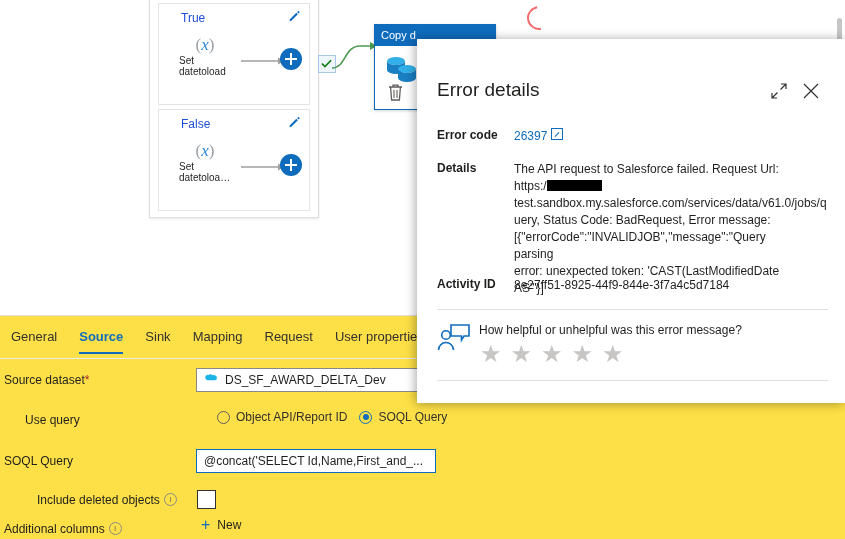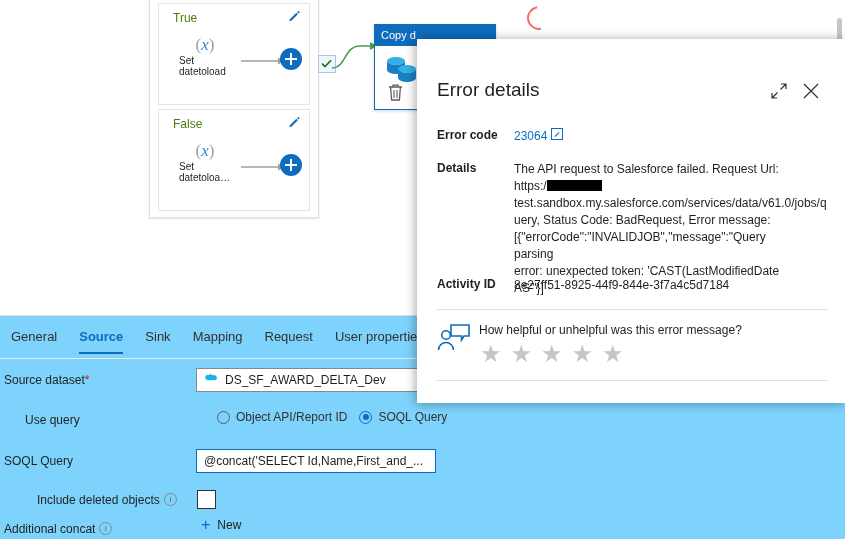--- a/index.html
+++ b/index.html
@@ -13,21 +13,21 @@
   
   #canvas{position:absolute;left:0;top:0;width:845px;height:316px;background:#fff;overflow:hidden;}
 
   .ifnode{
     position:absolute;left:149px;top:-6px;width:168px;height:222px;
     background:#fff;border:1px solid #e1dfdd;box-shadow:0 1px 2px rgba(0,0,0,.10);
   }
   .branch{position:absolute;left:8px;width:150px;height:100px;border:1px solid #e6e4e2;background:#fff;}
   .branch.true{top:8px;}
   .branch.false{top:114px;}
-  .branch-label{position:absolute;left:14px;top:7px;font-size:12px;color:#4d7c0f;}
+  .branch-label{position:absolute;left:22px;top:7px;font-size:12px;color:#1d4ed8;}
   .pencil{position:absolute;right:8px;top:6px;width:14px;height:14px;color:#0f6cbd;}
   .inner-act{position:absolute;left:18px;top:32px;width:56px;text-align:center;}
   .inner-act .xicon{font-family:"Liberation Serif",serif;font-style:italic;color:#2b88d8;font-size:17px;line-height:17px;}
   .inner-act .xicon .paren{color:#9aa0a6;font-style:normal;}
   .inner-act .nm{font-size:10px;color:#201f1e;line-height:11px;margin-top:2px;text-align:left;padding-left:2px;}
   .arrow{position:absolute;left:82px;top:52px;width:44px;height:10px;}
   .plusbtn{position:absolute;left:121px;top:44px;width:22px;height:22px;border-radius:50%;background:#0f6cbd;color:#fff;}
   .plusbtn:before,.plusbtn:after{content:"";position:absolute;background:#fff;}
   .plusbtn:before{left:5px;top:10px;width:12px;height:2px;}
   .plusbtn:after{left:10px;top:5px;width:2px;height:12px;}
@@ -56,21 +56,21 @@
   .fail-text{color:#a4262c;}
   .more-link{color:#0f6cbd;cursor:pointer;}
 
   .bg-redtext{position:absolute;left:836px;top:64px;width:9px;font-size:8px;color:#d13438;line-height:9px;overflow:hidden;white-space:nowrap;}
   .bg-scroll{position:absolute;left:837px;top:18px;width:5px;height:30px;background:#c8c6c4;border-radius:3px;}
   .bg-line1{position:absolute;left:834px;top:112px;width:11px;height:1px;background:#edebe9;}
   .bg-line2{position:absolute;left:834px;top:300px;width:11px;height:1px;background:#e1dfdd;}
 
   
   #divider{position:absolute;left:0;top:315px;width:845px;height:1px;background:#e1dfdd;}
-  #props{position:absolute;left:0;top:316px;width:845px;height:223px;background:#7dd3fc;}
+  #props{position:absolute;left:0;top:316px;width:845px;height:223px;background:#fde047;}
 
   .tabs{position:absolute;left:0;top:10px;height:32px;display:flex;align-items:flex-start;}
   .tab{padding:0 11px;font-size:13px;color:#323130;line-height:22px;position:relative;cursor:pointer;white-space:nowrap;}
   .tab.active{font-weight:bold;color:#0f6cbd;}
   .tab.active:after{content:"";position:absolute;left:11px;right:11px;bottom:-6px;height:2px;background:#0f6cbd;}
   .tabs-underline{position:absolute;left:0;top:42px;width:845px;height:1px;background:#edebe9;}
 
   .row{position:absolute;left:0;width:845px;}
   .lbl{position:absolute;left:4px;font-size:12px;color:#201f1e;white-space:nowrap;}
   .req{color:#a4262c;}
@@ -255,21 +255,21 @@
 
   <div class="row" style="top:174px;height:22px;">
     <div class="lbl" style="top:3px;margin-left:33px;">
       <span>Include deleted objects</span><span class="info-i">i</span>
     </div>
     <div class="chk"></div>
   </div>
 
   <div class="row" style="top:202px;height:22px;">
     <div class="lbl" style="top:4px;">
-      <span>Additional concat</span><span class="info-i">i</span>
+      <span>Additional columns</span><span class="info-i">i</span>
     </div>
     <div class="newbtn">
       <span class="plus-g">+</span>
       <span>New</span>
     </div>
   </div>
 </div>
 
 <div id="flyout">
 
@@ -282,21 +282,21 @@
   </span>
   <span class="fl-btn fl-close">
     <svg width="22" height="22" viewBox="0 0 22 22">
         <path d="M4 4 L18 18 M18 4 L4 18" stroke="#323130" stroke-width="1.2"></path>
       </svg>
   </span>
 
   <div class="fl-row" style="top:89px;">
     <span class="fl-lbl">Error code</span>
     <span class="fl-val">
-      <a class="fl-link" href="#">23064</a><span class="ext-ico"></span>
+      <a class="fl-link" href="#">26397</a><span class="ext-ico"></span>
     </span>
   </div>
 
   <div class="fl-row" style="top:122px;">
     <span class="fl-lbl">Details</span>
     <span class="fl-val">
       <span>The API request to Salesforce failed. Request Url:</span><br>
       <span>https:/</span><span class="redacted"></span><br>
       <span>test.sandbox.my.salesforce.com/services/data/v61.0/jobs/q</span><br>
       <span>uery, Status Code: BadRequest, Error message:</span><br>

